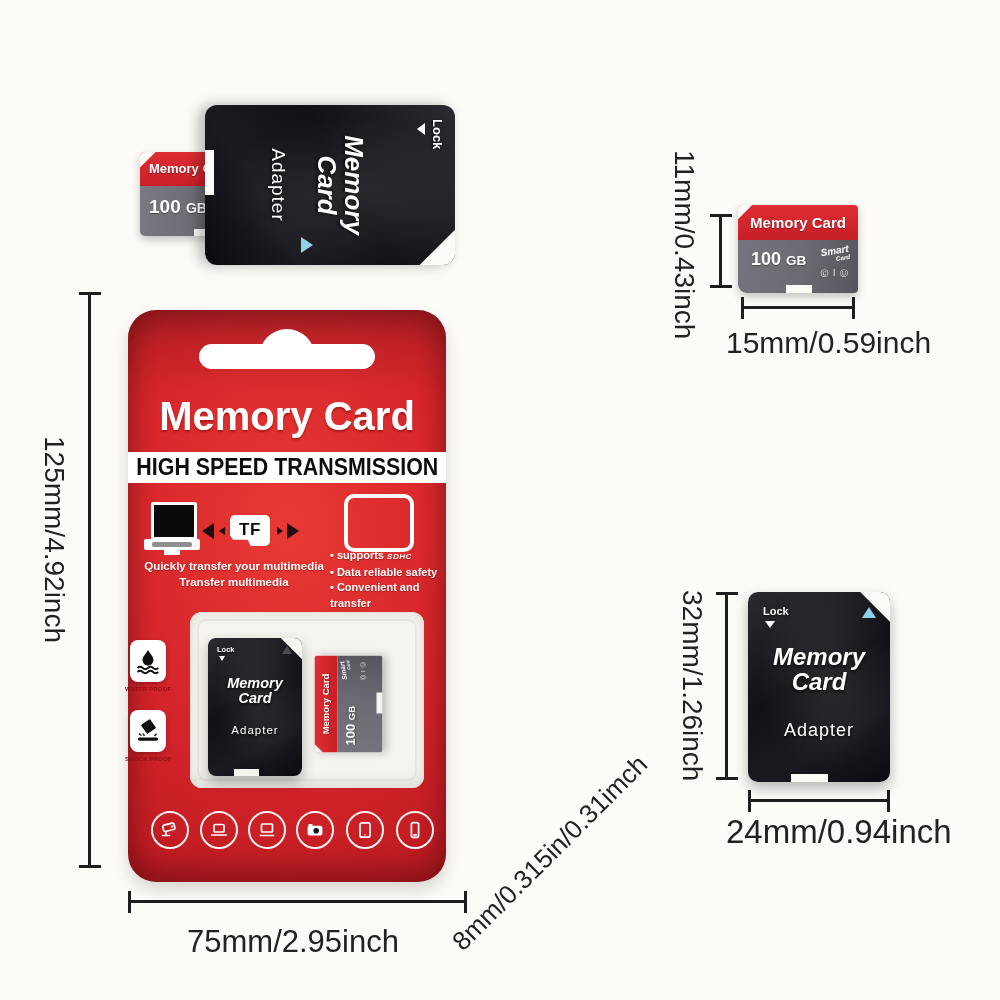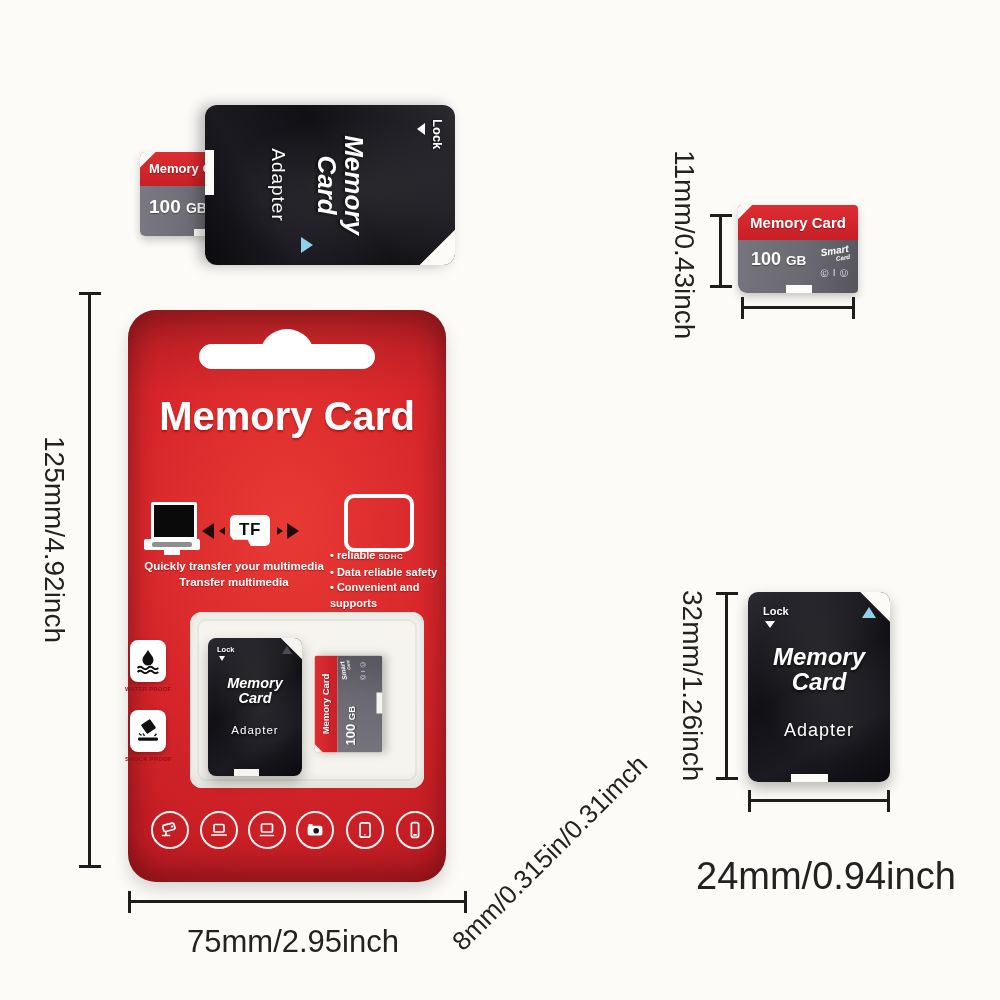--- a/index.html
+++ b/index.html
@@ -106,21 +106,21 @@
   .tfcard{position:absolute;left:102px;top:205px;width:40px;height:31px;background:#fff;border-radius:5px;
           clip-path:polygon(0 0,100% 0,100% 100%,52% 100%,44% 80%,8% 80%,0 66%);
           text-align:center;font-size:17px;font-weight:800;color:#0d0d0d;line-height:29px;letter-spacing:.5px;}
   .tabicon{position:absolute;left:216px;top:184px;width:62px;height:50px;border:4px solid #fff;border-radius:10px;}
   .pkCap{position:absolute;left:0;width:212px;text-align:center;color:#fff;font-size:11.5px;font-weight:700;
          text-shadow:0 1px 1px rgba(100,0,0,.5);}
   .pkCap.c1{top:250px;} .pkCap.c2{top:266px;}
   .bullets{position:absolute;left:202px;top:238px;color:#fff;font-size:11px;font-weight:700;line-height:15.5px;
            text-shadow:0 1px 1px rgba(100,0,0,.5);}
   .bullets div::before{content:"• ";}
-  .bullets .tag{font-size:8px;letter-spacing:.5px;}
+  .bullets .tag{font-size:8px;letter-spacing:.5px;font-style:italic;}
 
   .blister{position:absolute;left:62px;top:302px;width:234px;height:176px;border-radius:12px;background:#f6f4ee;
            box-shadow:inset 0 0 0 1px #e4e1d8,inset 0 -8px 12px rgba(0,0,0,.08),inset 0 6px 10px rgba(0,0,0,.05);}
   .blister::after{content:"";position:absolute;inset:7px;border:2px solid rgba(0,0,0,.05);border-radius:9px;}
 
   #pkAdapter{left:18px;top:26px;width:94px;height:138px;border-radius:8px;}
   #pkAdapter .lock{left:9px;top:7px;font-size:7.5px;}
   #pkAdapter .tri-d{left:11px;top:18px;border-left-width:3.5px;border-right-width:3.5px;border-top-width:5px;}
   #pkAdapter .tri-u{right:10px;top:8px;border-left-width:5px;border-right-width:5px;border-bottom-width:8px;border-bottom-color:#4a4a52;}
   #pkAdapter .ttl{top:38px;font-size:14.5px;}
@@ -159,21 +159,21 @@
   #brVL{left:725px;top:592px;height:188px;}
   #brAdapter{left:748px;top:592px;width:142px;height:190px;border-radius:10px;}
   #brAdapter .lock{left:15px;top:13px;font-size:11px;}
   #brAdapter .tri-d{left:17px;top:29px;border-left-width:5px;border-right-width:5px;border-top-width:7px;}
   #brAdapter .tri-u{right:14px;top:15px;border-left-width:7px;border-right-width:7px;border-bottom-width:11px;}
   #brAdapter .ttl{top:52px;font-size:24px;}
   #brAdapter .sub{top:128px;font-size:18px;}
   #brAdapter .bevel{width:42px;height:42px;top:-21px;right:-21px;background:#fcfbf8;}
   #brAdapter .bnotch{left:30%;width:26%;height:8px;background:#fcfbf8;}
   #brWL{left:748px;top:799px;width:142px;}
-  #brW{left:696px;top:813px;width:200px;font-size:38px;margin-top:42px;}
+  #brW{left:726px;top:813px;width:200px;font-size:33px;}
 </style>
 </head>
 <body>
 
 <div class="canvas">
 
   <div class="msd" id="tlCard">
     <div class="band">
       <span class="brand">Memory Card</span>
     </div>
@@ -205,50 +205,54 @@
     </div>
     <div class="body"></div>
     <span class="cap"><span>100</span> <span class="unit">GB</span></span>
     <span class="smart"><span>Smart</span><span class="l2">Card</span></span>
     <span class="speed">Ⓒ Ⅰ Ⓤ</span>
     <i class="bevel"></i>
     <i class="bnotch"></i>
   </div>
 
   <div class="hline" id="trHL"></div>
+  <div class="dimtext htext" id="trW">15mm/0.59inch</div>
 
   <div class="vline" id="pkVL"></div>
   <div class="dimtext vtext" id="pkH">125mm/4.92inch</div>
 
   <div id="package">
     <div class="shadeTop"></div>
     <div class="slotBump"></div>
     <div class="slot"></div>
     <div class="pkTitle">Memory Card</div>
+    <div class="pkBand">
+      <span>HIGH SPEED TRANSMISSION</span>
+    </div>
 
     <div class="lap">
       <i class="scr"></i>
       <i class="base"></i>
       <i class="slotbar"></i>
       <i class="foot"></i>
     </div>
     <i class="arr lb"></i>
     <i class="arr ls"></i>
     <div class="tfcard">TF</div>
     <i class="arr rs"></i>
     <i class="arr rb"></i>
     <div class="tabicon"></div>
 
     <div class="pkCap c1">Quickly transfer your multimedia</div>
     <div class="pkCap c2">Transfer multimedia</div>
 
     <div class="bullets">
-      <div><span>reliable</span> <span class="tag">SDHC</span></div>
+      <div><span>supports</span> <span class="tag">SDHC</span></div>
       <div>Data reliable safety</div>
-      <div>Convenient and supports</div>
+      <div>Convenient and transfer</div>
     </div>
 
     <div class="blister">
       <div class="adapter" id="pkAdapter">
         <span class="lock">Lock</span>
         <i class="tri-d"></i>
         <i class="tri-u"></i>
         <div class="ttl">
           <div>Memory</div>
             <div>Card</div>

